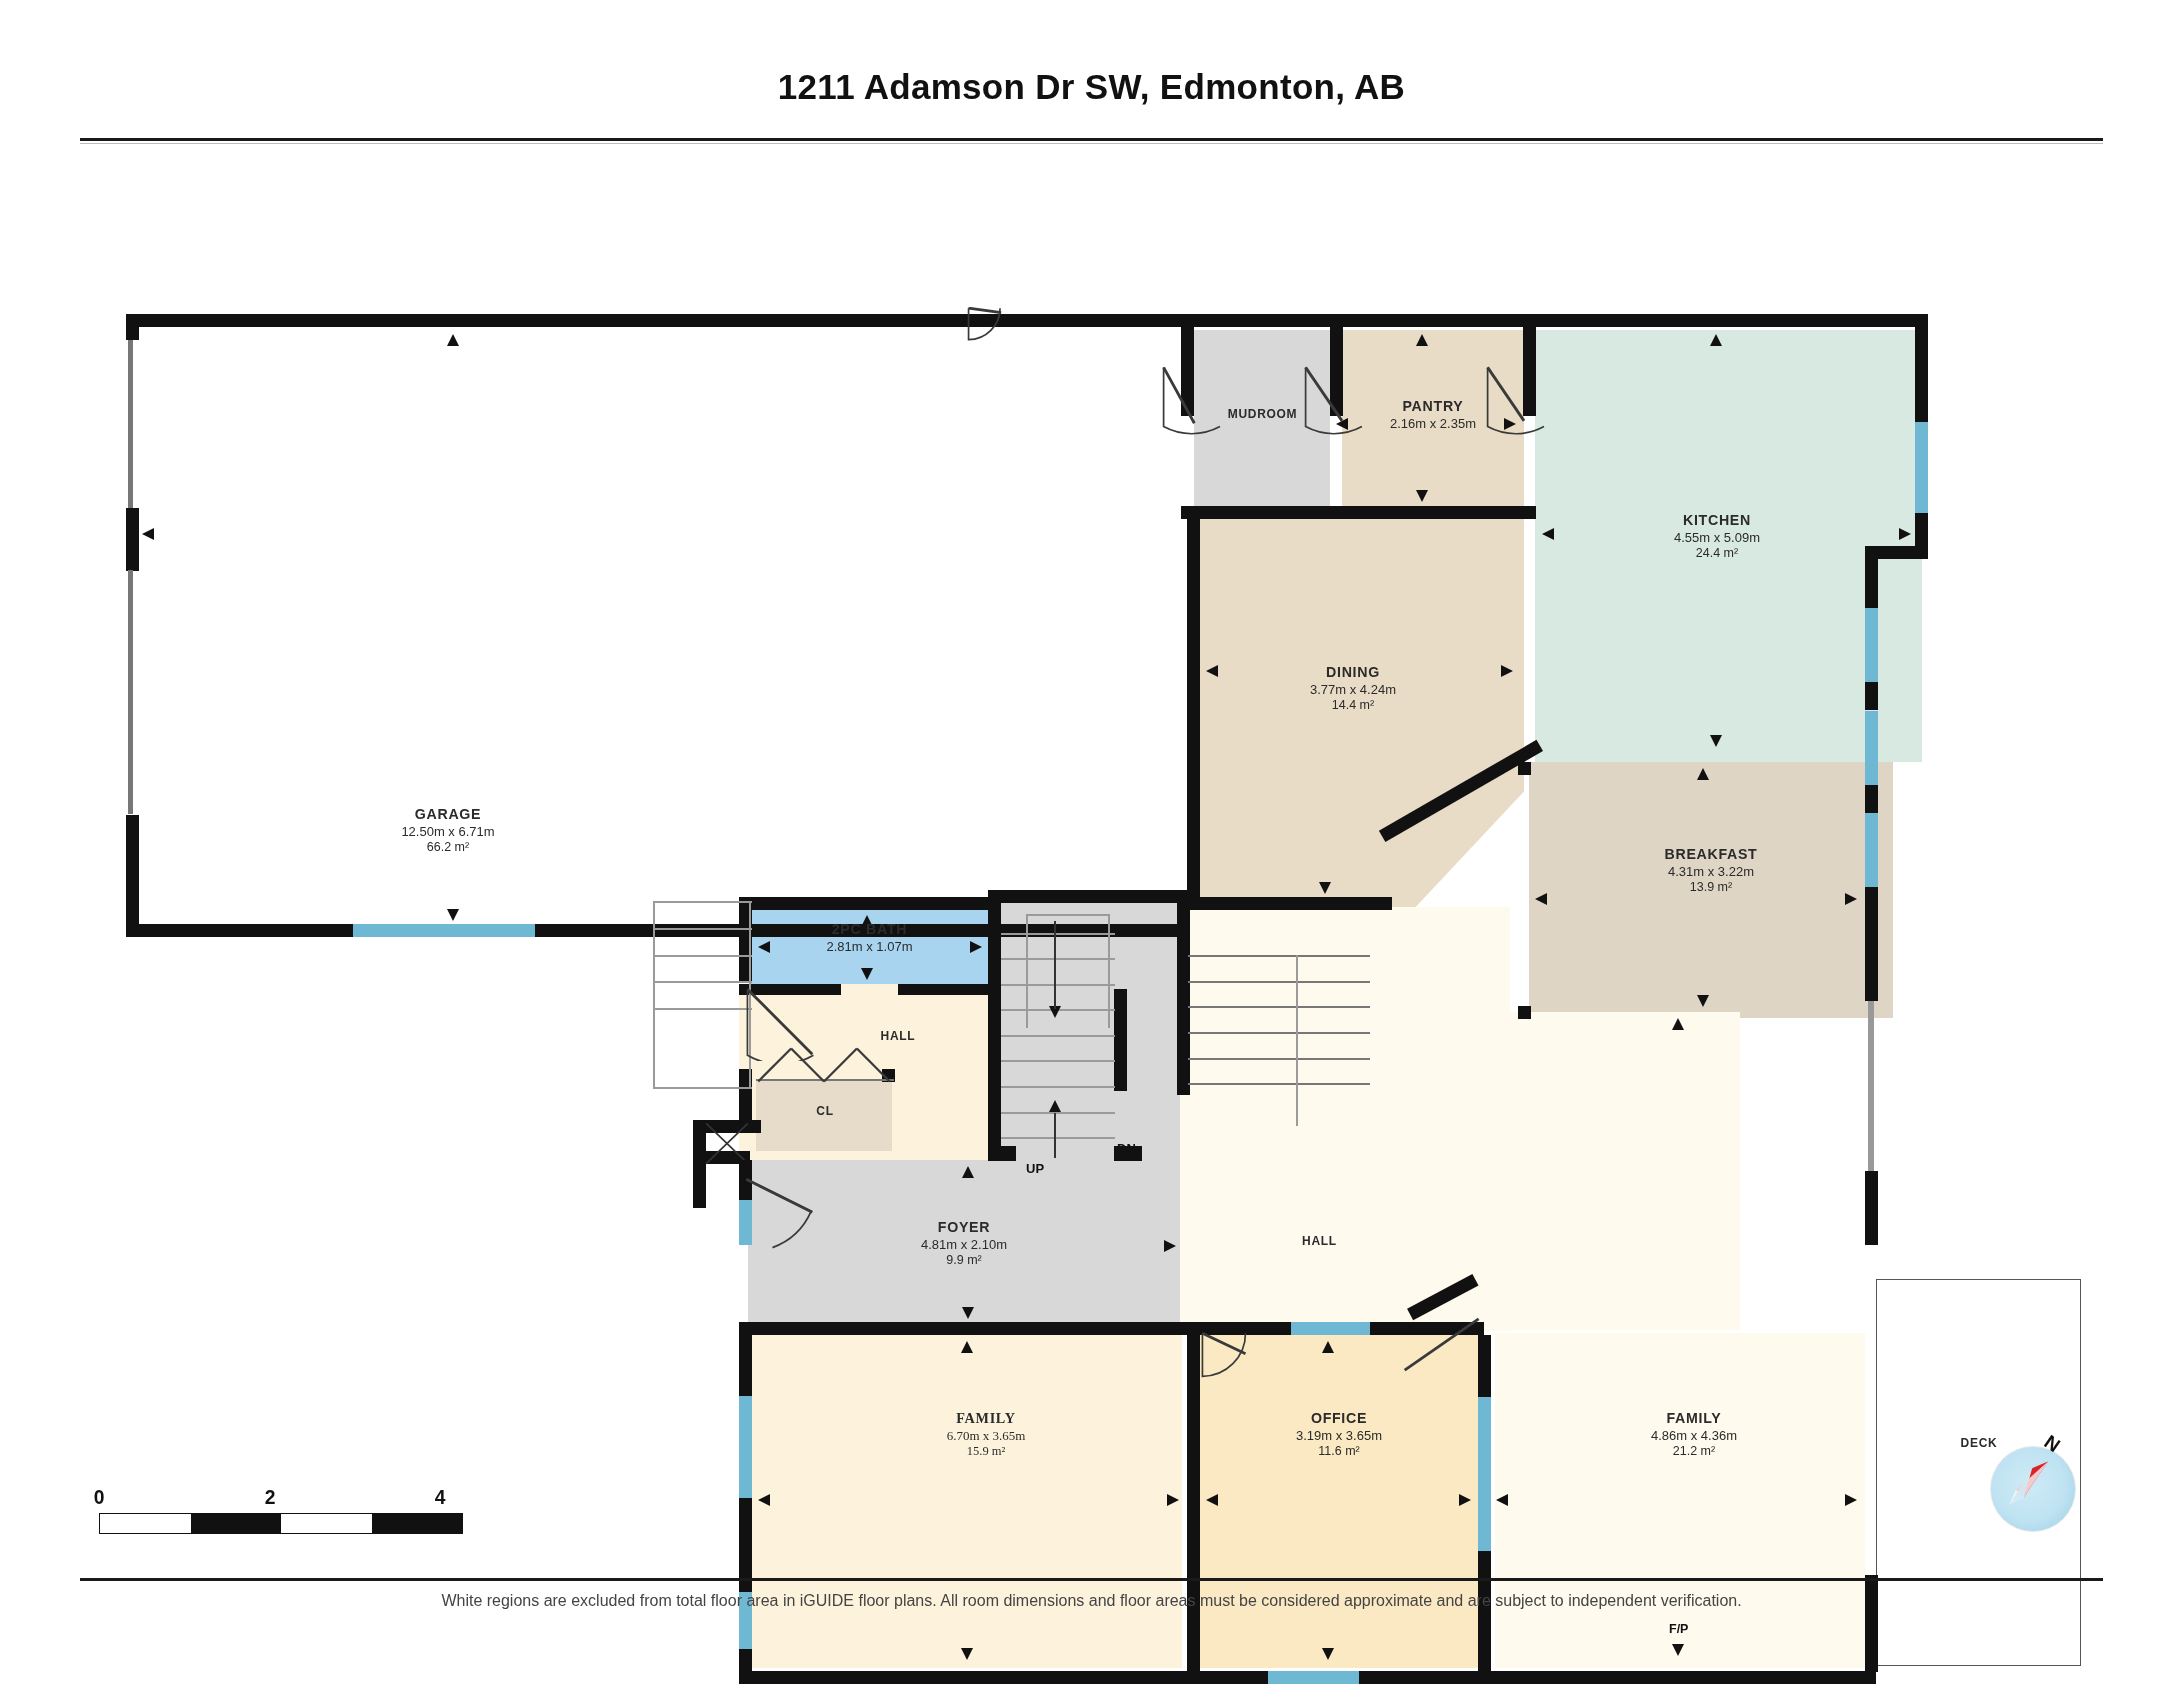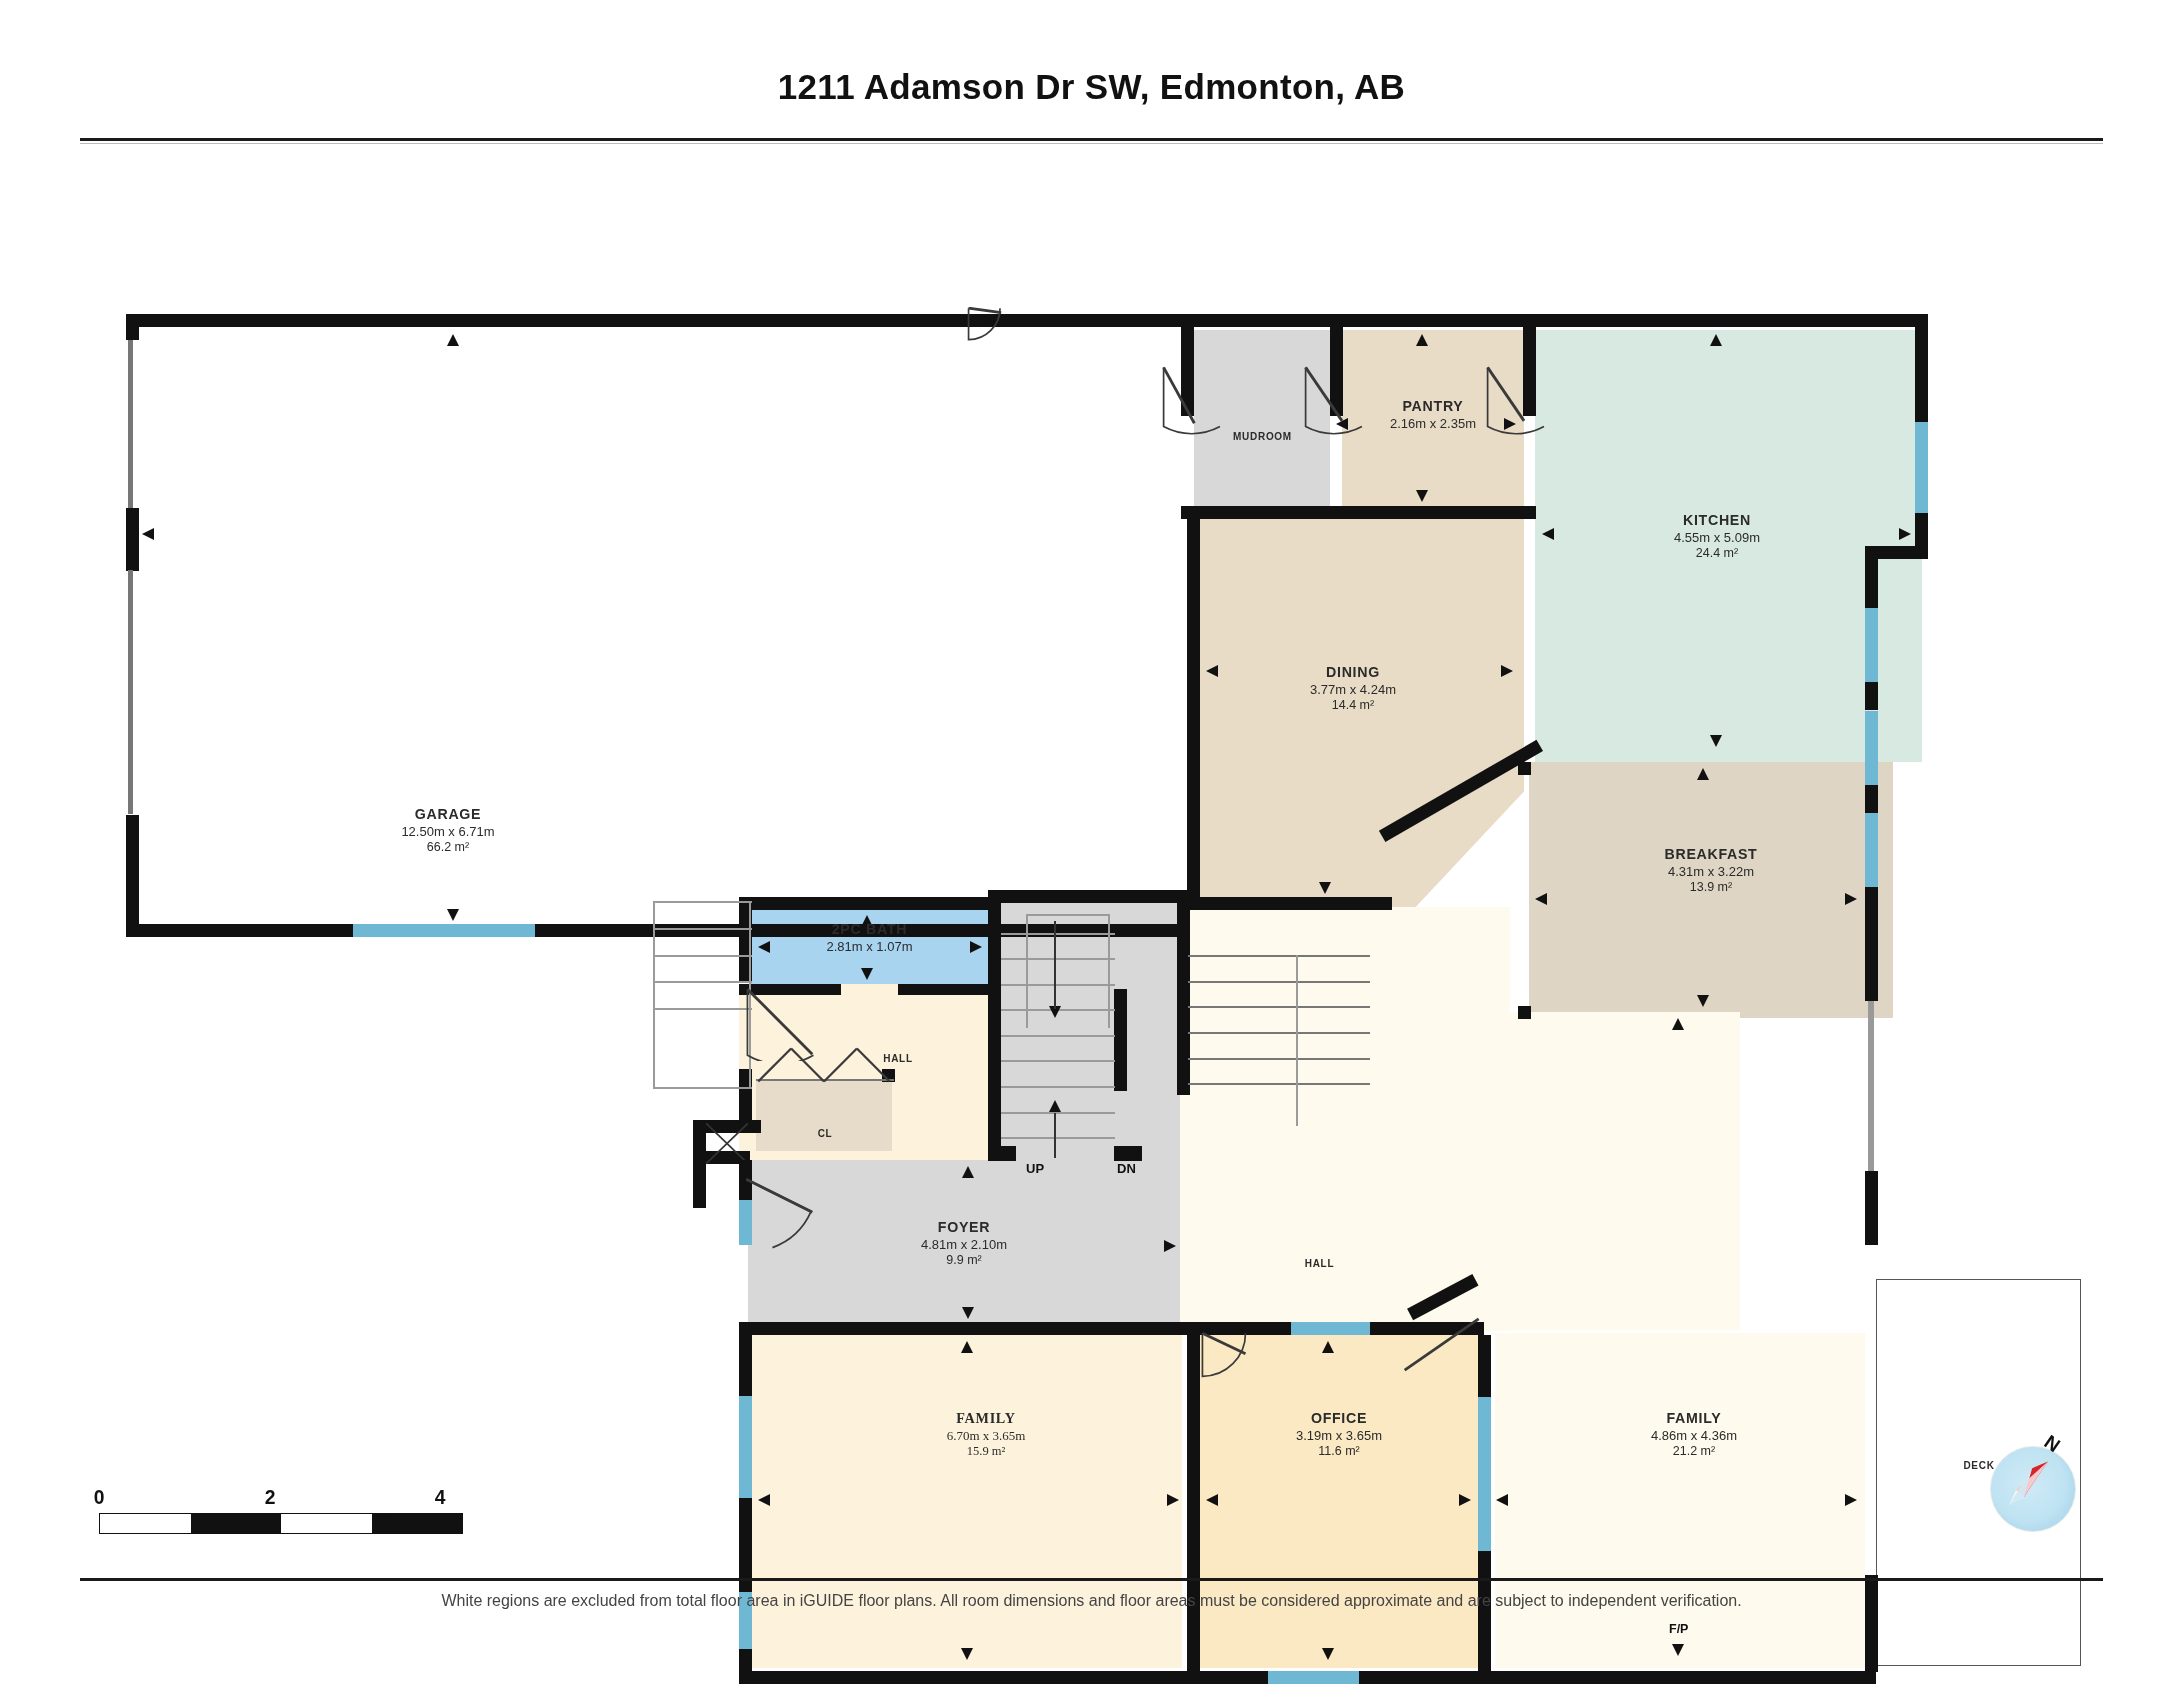--- a/index.html
+++ b/index.html
@@ -43,21 +43,21 @@
   .f-beige2{background:#e6dcc9;}
   .f-white{background:#ffffff;}
   .f-dining{background:#e8dcc6;}
   .f-office{background:#fbe9c4;}
   .f-family{background:#fdf3dd;}
 
   .lab{position:absolute;text-align:center;line-height:1.25;color:#2b2b2b;}
   .lab .nm{font-size:14.2px;font-weight:bold;letter-spacing:0.7px;}
   .lab .dm{font-size:13px;}
   .lab .ar{font-size:12.5px;}
-  .lab.tiny .nm{font-size:10px;margin-top:24px;}
+  .lab.tiny .nm{font-size:12px;}
 
   .arrow{position:absolute;width:0;height:0;}
   .ar-up{border-left:6.3px solid transparent;border-right:6.3px solid transparent;border-bottom:12.5px solid #111;}
   .ar-dn{border-left:6.3px solid transparent;border-right:6.3px solid transparent;border-top:12.5px solid #111;}
   .ar-lf{border-top:6.3px solid transparent;border-bottom:6.3px solid transparent;border-right:12.5px solid #111;}
   .ar-rt{border-top:6.3px solid transparent;border-bottom:6.3px solid transparent;border-left:12.5px solid #111;}
 
   .stairline{position:absolute;background:#9a9a9a;height:1.7px;}
   .stairline-d{position:absolute;background:#555;height:1.7px;}
 
@@ -417,21 +417,21 @@
       <div class="ar">11.6 m²</div>
     </div>
 
     <div class="lab tiny" style="left:1922px;top:1163px;width:114px;">
       <div class="nm">DECK</div>
     </div>
 
     <div class="updn" style="left:1026px;top:888px;">
       <span>UP</span>
     </div>
-    <div class="updn" style="left:1117px;top:888px;text-align:right;">
+    <div class="updn" style="left:1117px;top:868px;text-align:right;">
       <span>DN</span>
     </div>
     <div class="updn" style="left:1669px;top:1349px;font-size:12.5px;">
       <span>F/P</span>
     </div>
   </div>
 
   <div class="scalewrap">
     <div class="snums">
       <span class="snum" style="left:0px;">0</span>

